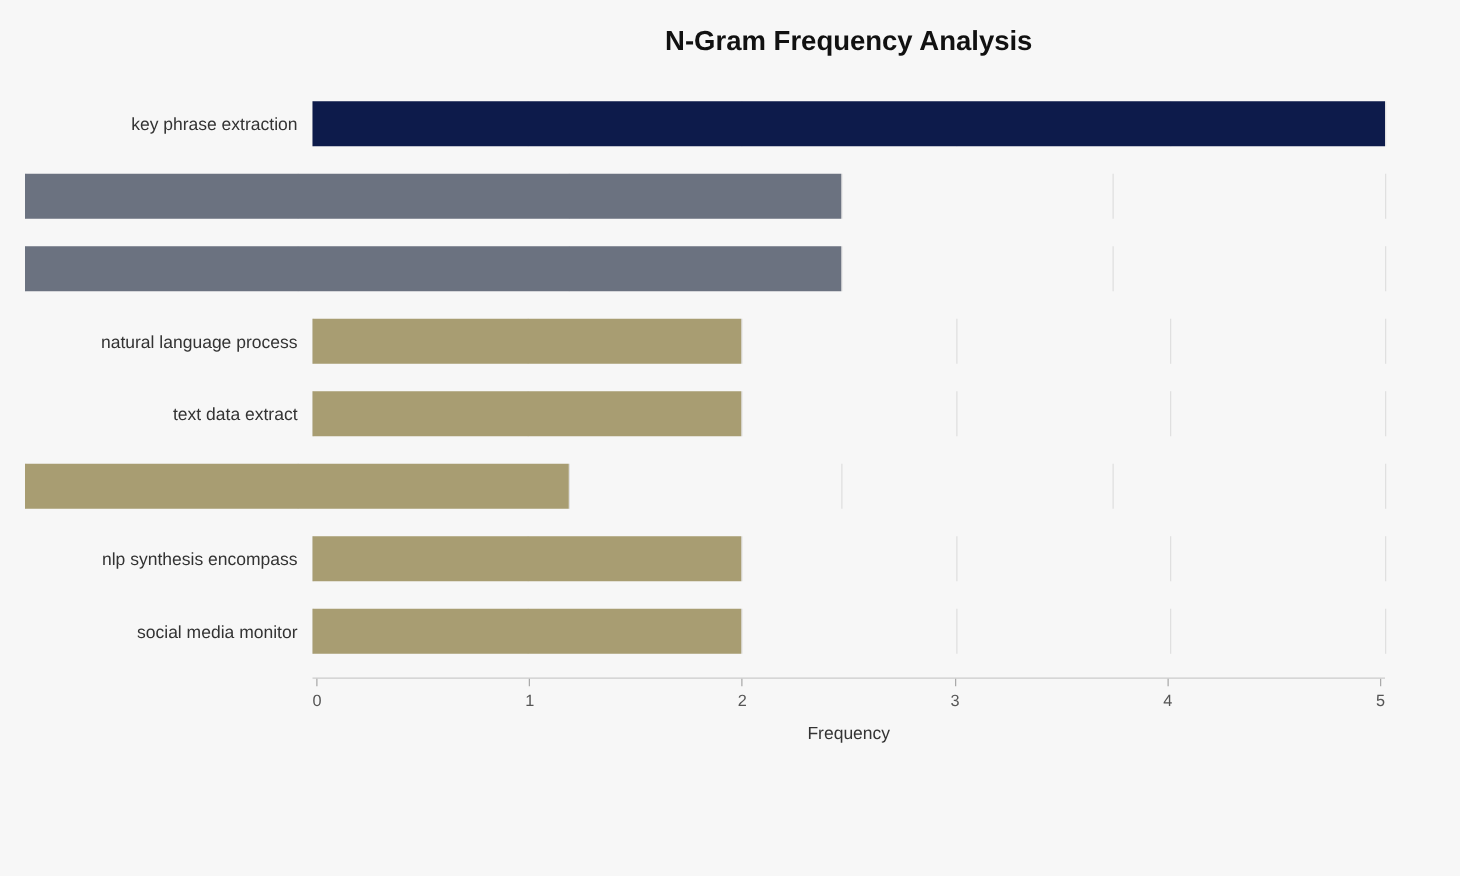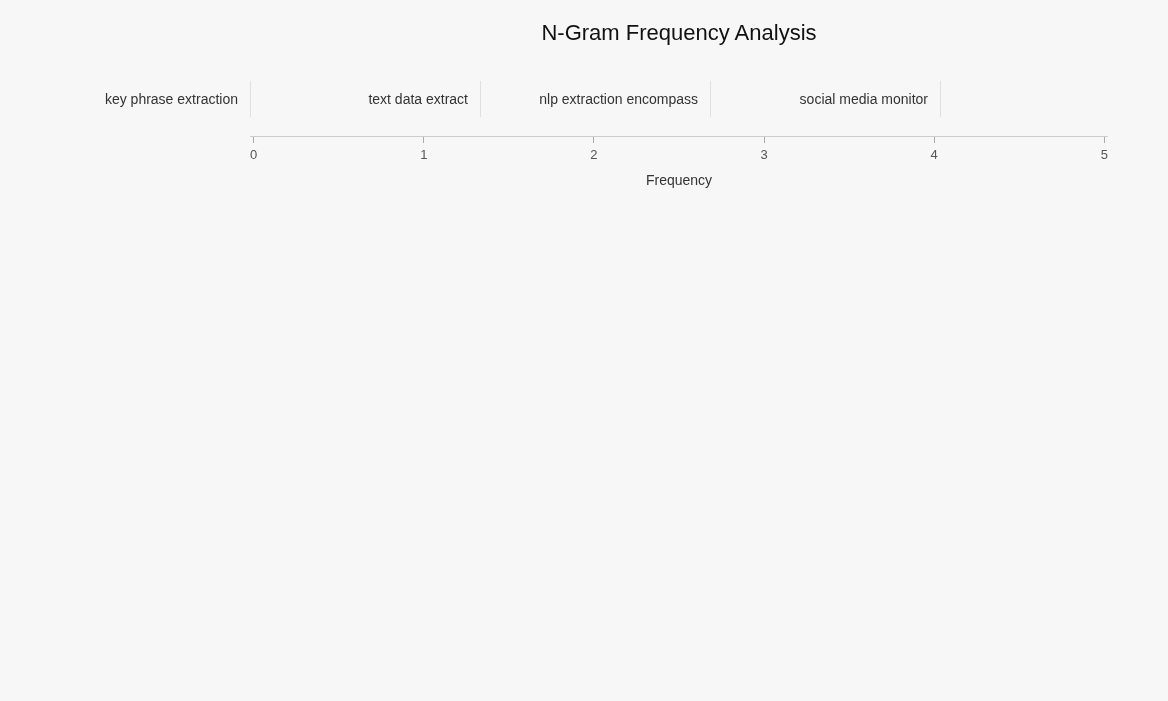--- a/index.html
+++ b/index.html
@@ -15,27 +15,28 @@
     .chart-container {
       background: #f7f7f7;
       width: 1168px;
       height: 701px;
       padding: 20px 60px 60px 20px;
       position: relative;
     }
     .chart-title {
       text-align: center;
       font-size: 22px;
-      font-weight: normal;
+      font-weight: bold;
       color: #111;
       margin-bottom: 24px;
       margin-left: 230px;
     }
     .chart-area {
       display: flex;
+      flex-direction: column;
       gap: 0;
       margin-left: 0;
     }
     .bar-row {
       display: flex;
       align-items: center;
       height: 58px;
     }
     .bar-label {
       width: 230px;
@@ -137,20 +138,21 @@
           <div class="grid-line" style="left: 0%;"></div>
           <div class="grid-line" style="left: 20%;"></div>
           <div class="grid-line" style="left: 40%;"></div>
           <div class="grid-line" style="left: 60%;"></div>
           <div class="grid-line" style="left: 80%;"></div>
           <div class="grid-line" style="left: 100%;"></div>
           <div class="bar-fill" style="width: 60%; background-color: rgb(107, 114, 128);"></div>
         </div>
       </div>
       <div class="bar-row">
+        <div class="bar-label">natural language process</div>
         <div class="bar-track">
           <div class="grid-line" style="left: 0%;"></div>
           <div class="grid-line" style="left: 20%;"></div>
           <div class="grid-line" style="left: 40%;"></div>
           <div class="grid-line" style="left: 60%;"></div>
           <div class="grid-line" style="left: 80%;"></div>
           <div class="grid-line" style="left: 100%;"></div>
           <div class="bar-fill" style="width: 40%; background-color: rgb(168, 157, 114);"></div>
         </div>
       </div>
@@ -171,21 +173,21 @@
           <div class="grid-line" style="left: 0%;"></div>
           <div class="grid-line" style="left: 20%;"></div>
           <div class="grid-line" style="left: 40%;"></div>
           <div class="grid-line" style="left: 60%;"></div>
           <div class="grid-line" style="left: 80%;"></div>
           <div class="grid-line" style="left: 100%;"></div>
           <div class="bar-fill" style="width: 40%; background-color: rgb(168, 157, 114);"></div>
         </div>
       </div>
       <div class="bar-row">
-        <div class="bar-label">nlp extraction encompass</div>
+        <div class="bar-label">nlp synthesis encompass</div>
         <div class="bar-track">
           <div class="grid-line" style="left: 0%;"></div>
           <div class="grid-line" style="left: 20%;"></div>
           <div class="grid-line" style="left: 40%;"></div>
           <div class="grid-line" style="left: 60%;"></div>
           <div class="grid-line" style="left: 80%;"></div>
           <div class="grid-line" style="left: 100%;"></div>
           <div class="bar-fill" style="width: 40%; background-color: rgb(168, 157, 114);"></div>
         </div>
       </div>

